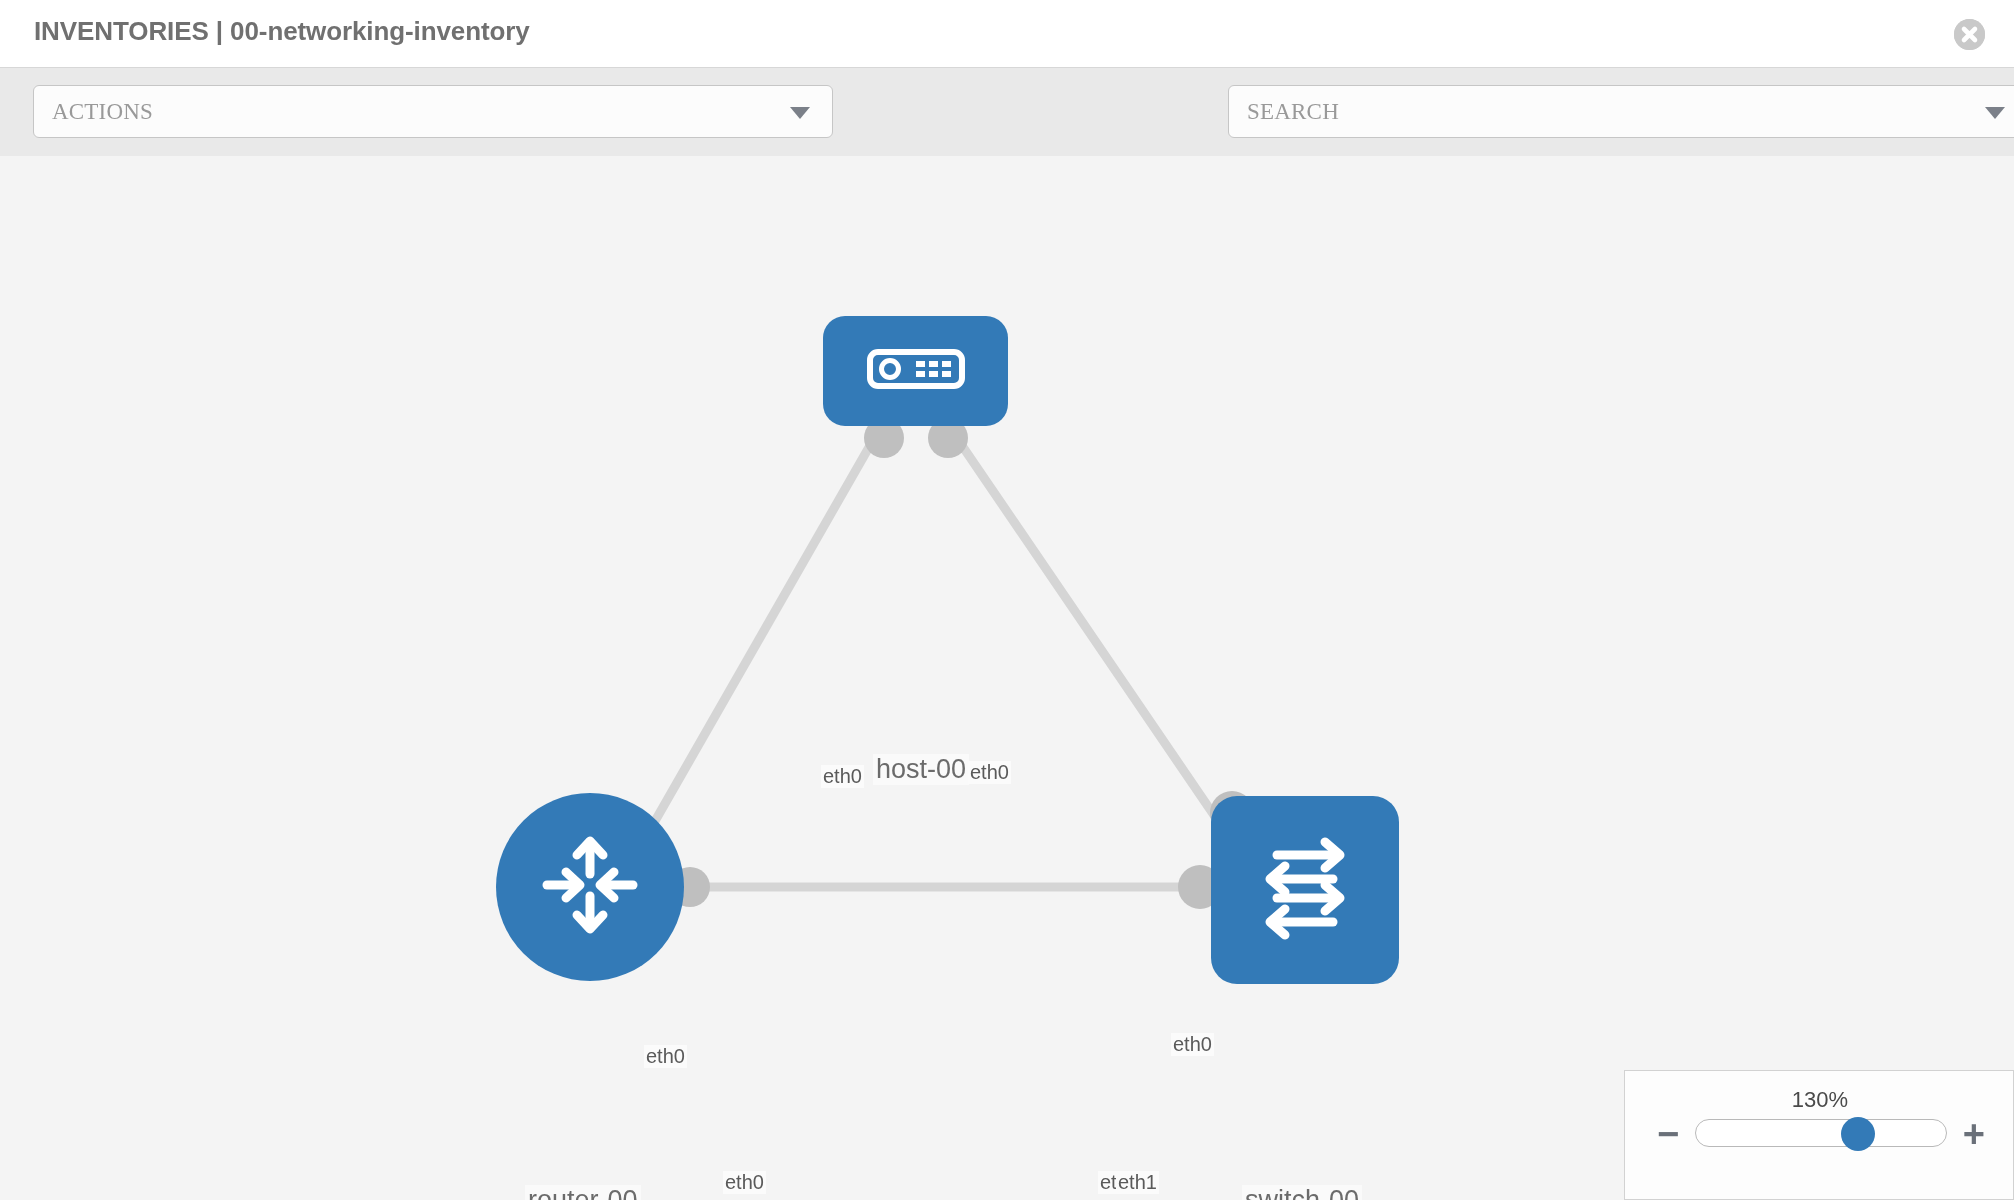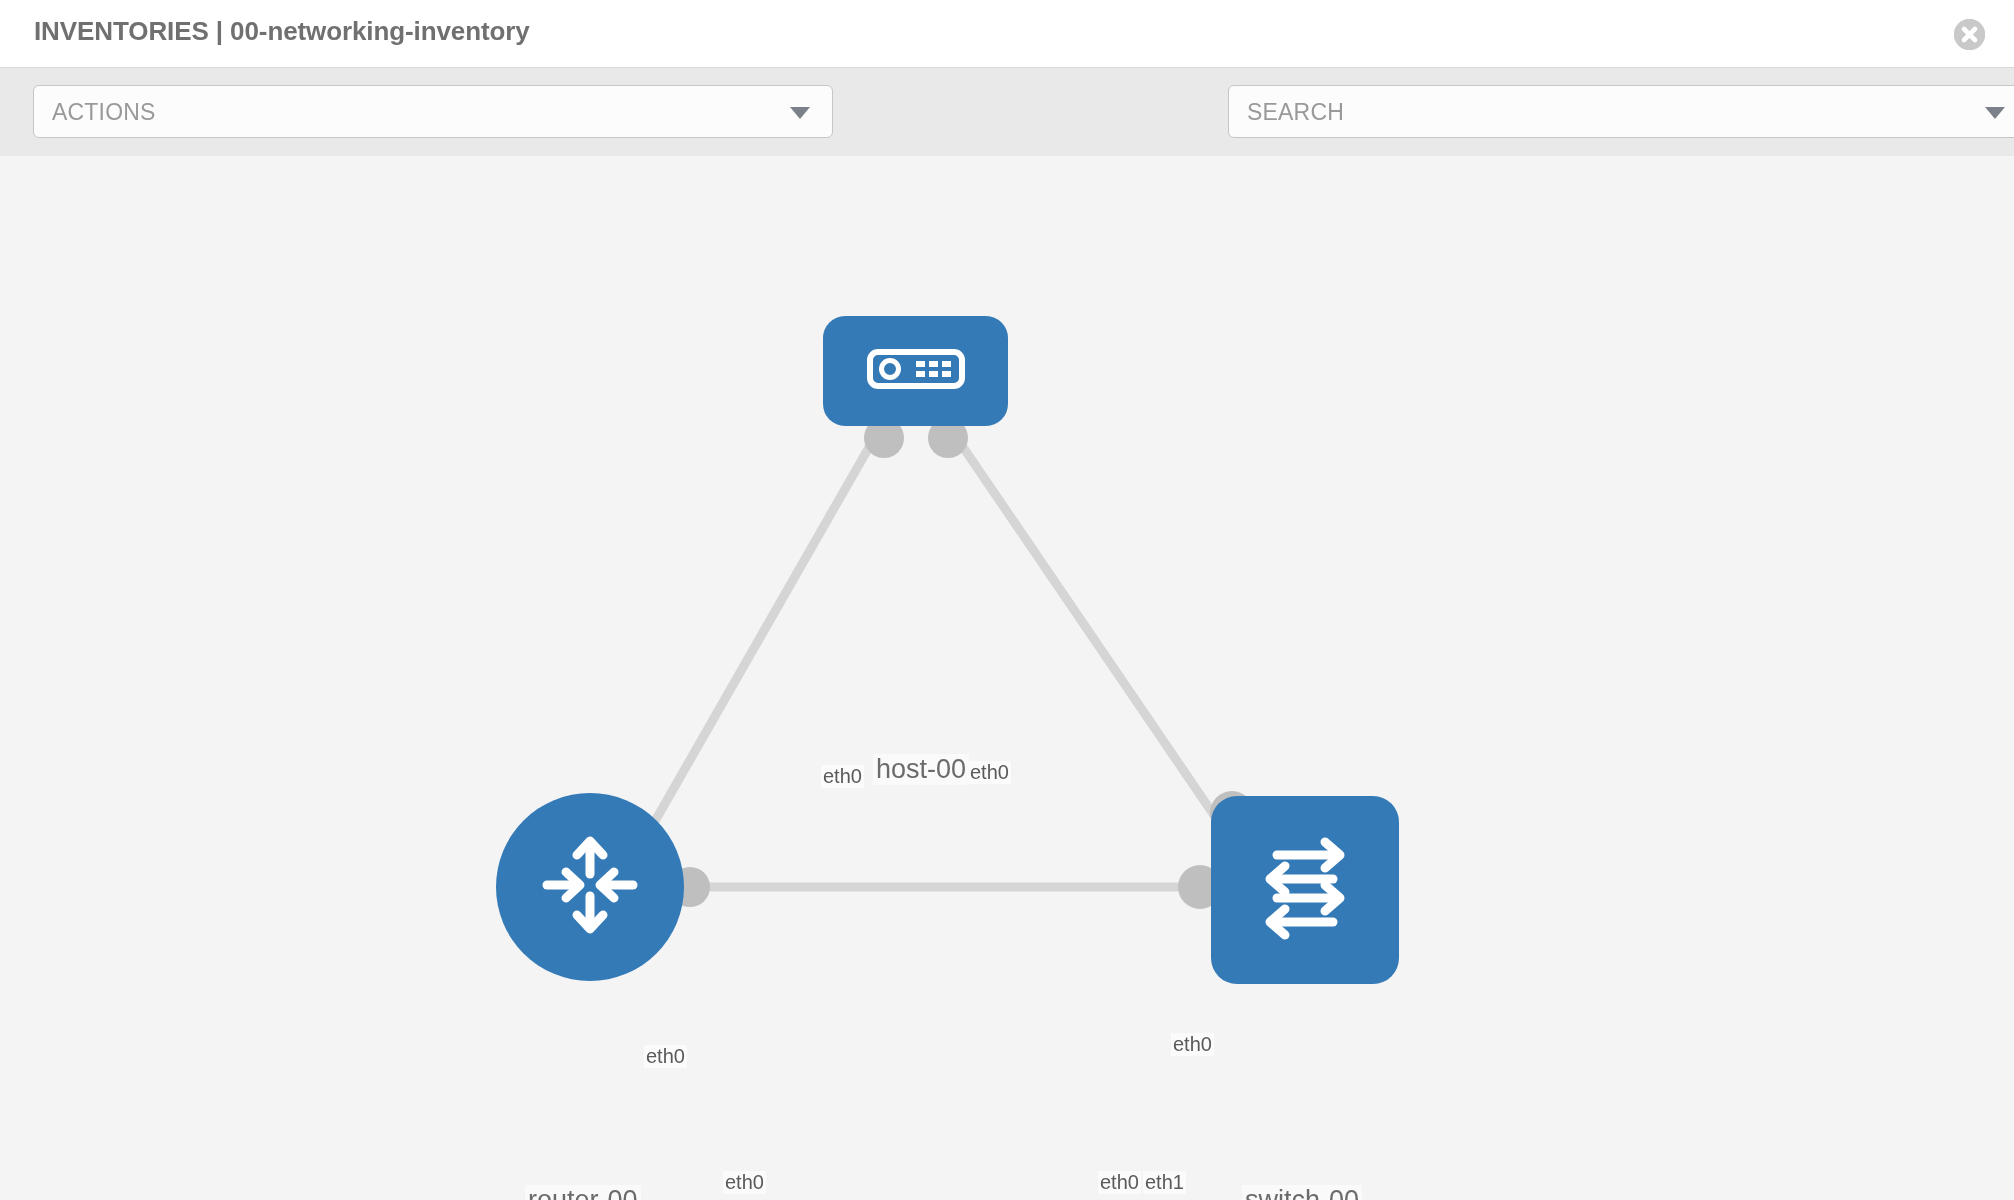--- a/index.html
+++ b/index.html
@@ -33,20 +33,21 @@
     cursor: pointer;
   }
   .close-btn svg { display: block; }
 
   
   .toolbar {
     position: absolute; top: 68px; left: 0;
     width: 2014px; height: 106px;
     background: #e9e9e9;
     border-bottom: 2px solid #c4c4c4;
+    font-family: Liberation Serif, serif;
   }
   .actions-select {
     position: absolute; left: 33px; top: 17px;
     width: 800px; height: 53px;
     background: #fcfcfc;
     border: 1px solid #c6c6c6;
     border-radius: 6px;
   }
   .actions-select .sel-label {
     position: absolute; left: 18px; top: 13px;
@@ -273,16 +274,24 @@
     </div>
   </div>
   <div class="node-label" style="left:1242px; top:1029px;">switch-00</div>
 
   <div class="port-label" style="left:821px; top:609px;">eth0</div>
   <div class="port-label" style="left:968px; top:605px;">eth0</div>
   <div class="port-label" style="left:644px; top:889px;">eth0</div>
   <div class="port-label" style="left:1171px; top:877px;">eth0</div>
   <div class="port-label" style="left:723px; top:1015px;">eth0</div>
   <div class="port-label" style="left:1098px; top:1015px;">eth0</div>
-  <div class="port-label" style="left:1116px; top:1015px;margin-left:27px;">eth1</div>
-
+  <div class="port-label" style="left:1116px; top:1015px;">eth1</div>
+
+  <div class="zoom-panel">
+    <div class="zoom-value">130%</div>
+    <div class="zoom-minus">−</div>
+    <div class="zoom-track">
+      <div class="zoom-thumb" style="left:58%;"></div>
+    </div>
+    <div class="zoom-plus">+</div>
+  </div>
 
 </div>
 
 </body></html>

